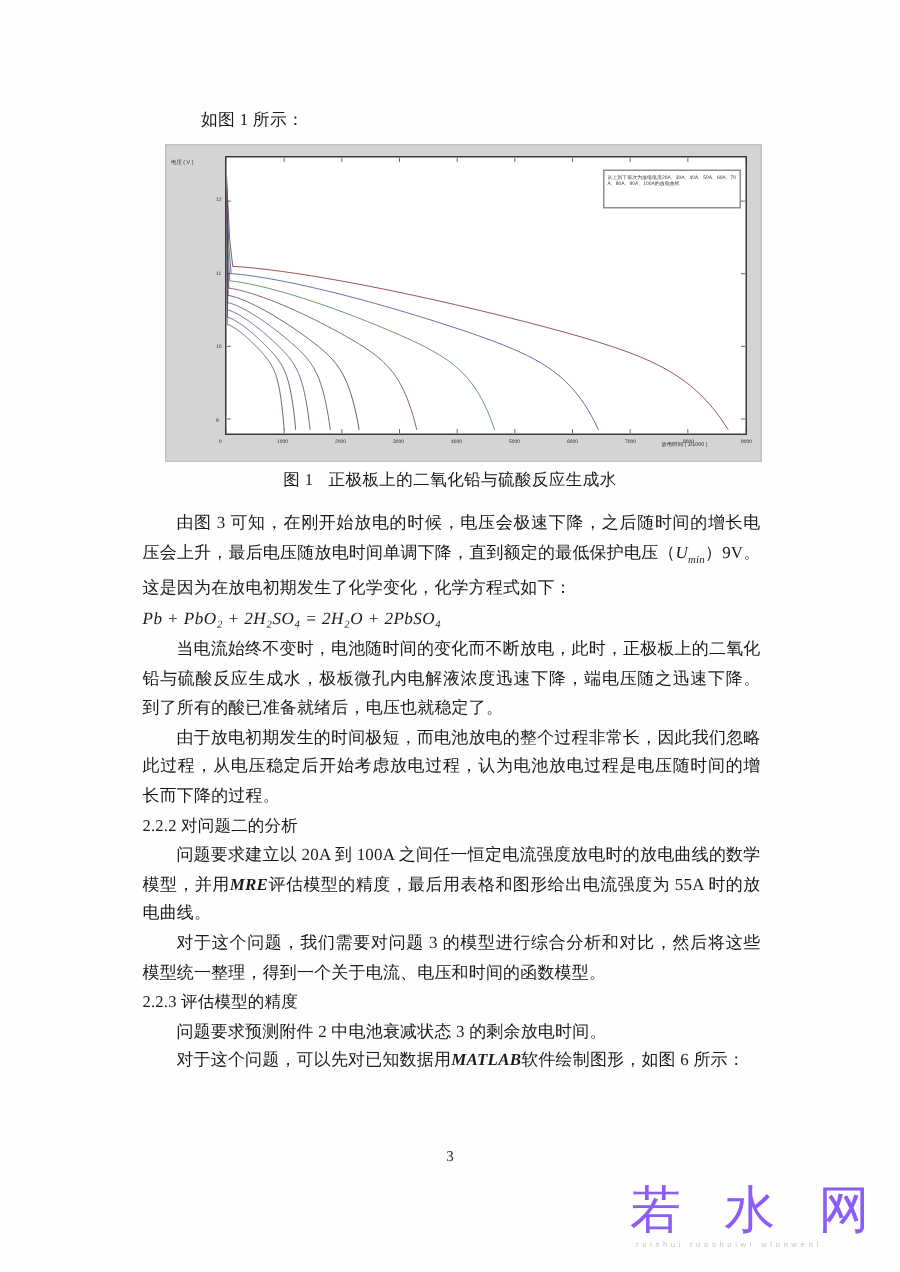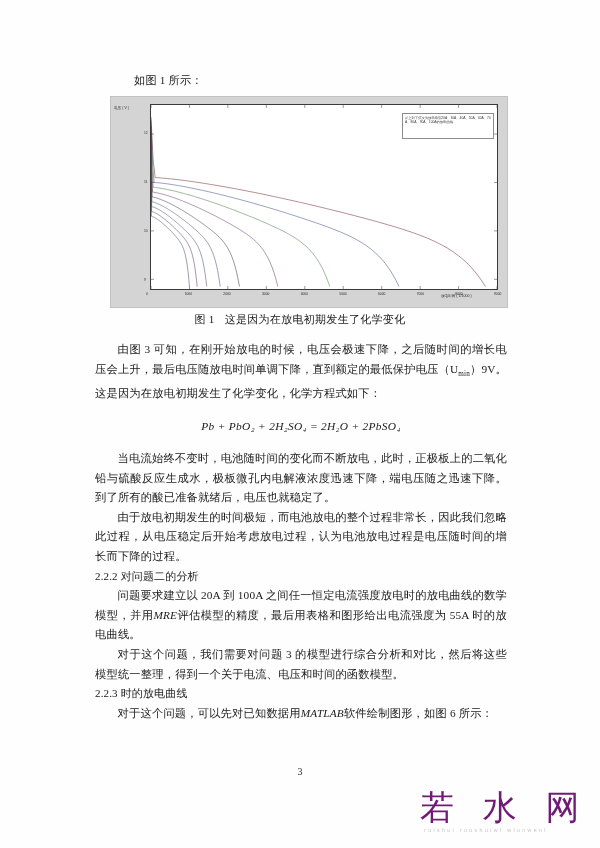--- a/index.html
+++ b/index.html
@@ -125,30 +125,30 @@
   }
   h4.head {
     margin: 0;
     font-size: 11px;
     line-height: 19.6px;
     font-weight: normal;
     letter-spacing: 0.15px;
   }
 
   .formula {
-    margin: 12px;
-    text-align: center;
+    margin: 0;
+    text-align: left;
     font-family: "Liberation Serif", serif;
     font-style: italic;
     font-size: 11.4px;
     line-height: 21px;
     letter-spacing: 0.3px;
   }
-  .mre { font-style: italic; font-weight: 400; }
-  .uvar { }
+  .mre { font-style: italic; font-weight: 700; }
+  .uvar { font-style: italic; }
   .uvar sub { font-size: 7.2px; }
 
   #body-text {
     position: absolute;
     left: 95px;
     top: 340px;
     width: 412px;
   }
 
   
@@ -167,21 +167,21 @@
     position: absolute;
     left: 420px;
     top: 788px;
     width: 175px;
     height: 52px;
     pointer-events: none;
   }
   #wm-main {
     font-family: "DejaVu Sans", sans-serif;
     font-size: 34px;
-    color: #701a75;
+    color: #8b5cf6;
     letter-spacing: 9px;
     line-height: 38px;
     white-space: nowrap;
   }
   #wm-sub {
     font-family: "Liberation Sans", sans-serif;
     font-size: 5.2px;
     color: #c4c4c4;
     letter-spacing: 2.4px;
     margin-top: 1px;
@@ -264,41 +264,42 @@
         <div class="tick-text" style="left: 344.333px; top: 194.5px;">8000</div>
         <div class="tick-text" style="left: 383px; top: 194.5px;">9000</div>
         <div class="tick-text" style="left: 33px; top: 181.211px;">9</div>
         <div class="tick-text" style="left: 33px; top: 132.263px;">10</div>
         <div class="tick-text" style="left: 33px; top: 83.3158px;">11</div>
         <div class="tick-text" style="left: 33px; top: 34.3684px;">12</div>
       </div>
   </div>
 
   <div class="fig-caption">
-    <span class="cap-num">图 1</span><span>这是因为在放电初期发生了化学变化</span>
+    <span class="cap-num">图 1</span><span>正极板上的二氧化铅与硫酸反应生成水</span>
   </div>
 
   <div id="body-text">
 
     <p class="para"><span>由图 3 可知，在刚开始放电的时候，电压会极速下降，之后随时间的增长电压会上升，最后电压随放电时间单调下降，直到额定的最低保护电压（</span><span class="uvar"><span>U</span><sub>min</sub></span><span>）9V。这是因为在放电初期发生了化学变化，化学方程式如下：</span></p>
 
     <p class="formula">Pb + PbO₂ + 2H₂SO₄ = 2H₂O + 2PbSO₄</p>
 
     <p class="para">当电流始终不变时，电池随时间的变化而不断放电，此时，正极板上的二氧化铅与硫酸反应生成水，极板微孔内电解液浓度迅速下降，端电压随之迅速下降。到了所有的酸已准备就绪后，电压也就稳定了。</p>
 
     <p class="para">由于放电初期发生的时间极短，而电池放电的整个过程非常长，因此我们忽略此过程，从电压稳定后开始考虑放电过程，认为电池放电过程是电压随时间的增长而下降的过程。</p>
 
     <h4 class="head">2.2.2 对问题二的分析</h4>
 
     <p class="para"><span>问题要求建立以 20A 到 100A 之间任一恒定电流强度放电时的放电曲线的数学模型，并用</span><span class="mre">MRE</span><span>评估模型的精度，最后用表格和图形给出电流强度为 55A 时的放电曲线。</span></p>
 
     <p class="para">对于这个问题，我们需要对问题 3 的模型进行综合分析和对比，然后将这些模型统一整理，得到一个关于电流、电压和时间的函数模型。</p>
 
-    <h4 class="head">2.2.3 时的放电曲线</h4>
-
+    <h4 class="head">2.2.3 评估模型的精度</h4>
+
+    <p class="para">问题要求预测附件 2 中电池衰减状态 3 的剩余放电时间。</p>
 
     <p class="para"><span>对于这个问题，可以先对已知数据用</span><span class="mre">MATLAB</span><span>软件绘制图形，如图 6 所示：</span></p>
 
   </div>
 
   <div id="page-number">3</div>
 
   <div id="watermark">
     <div id="wm-main">若 水 网</div>
     <div id="wm-sub">ruishui       ruoshuiwl       wlunwenl</div>

